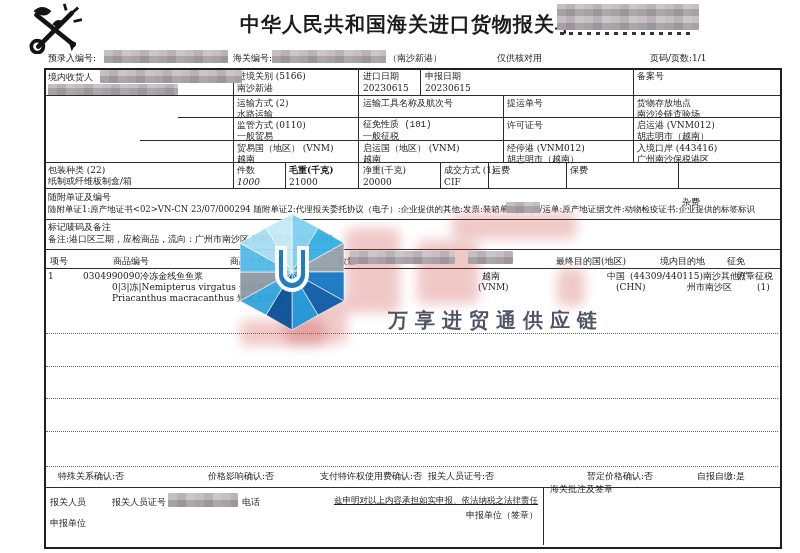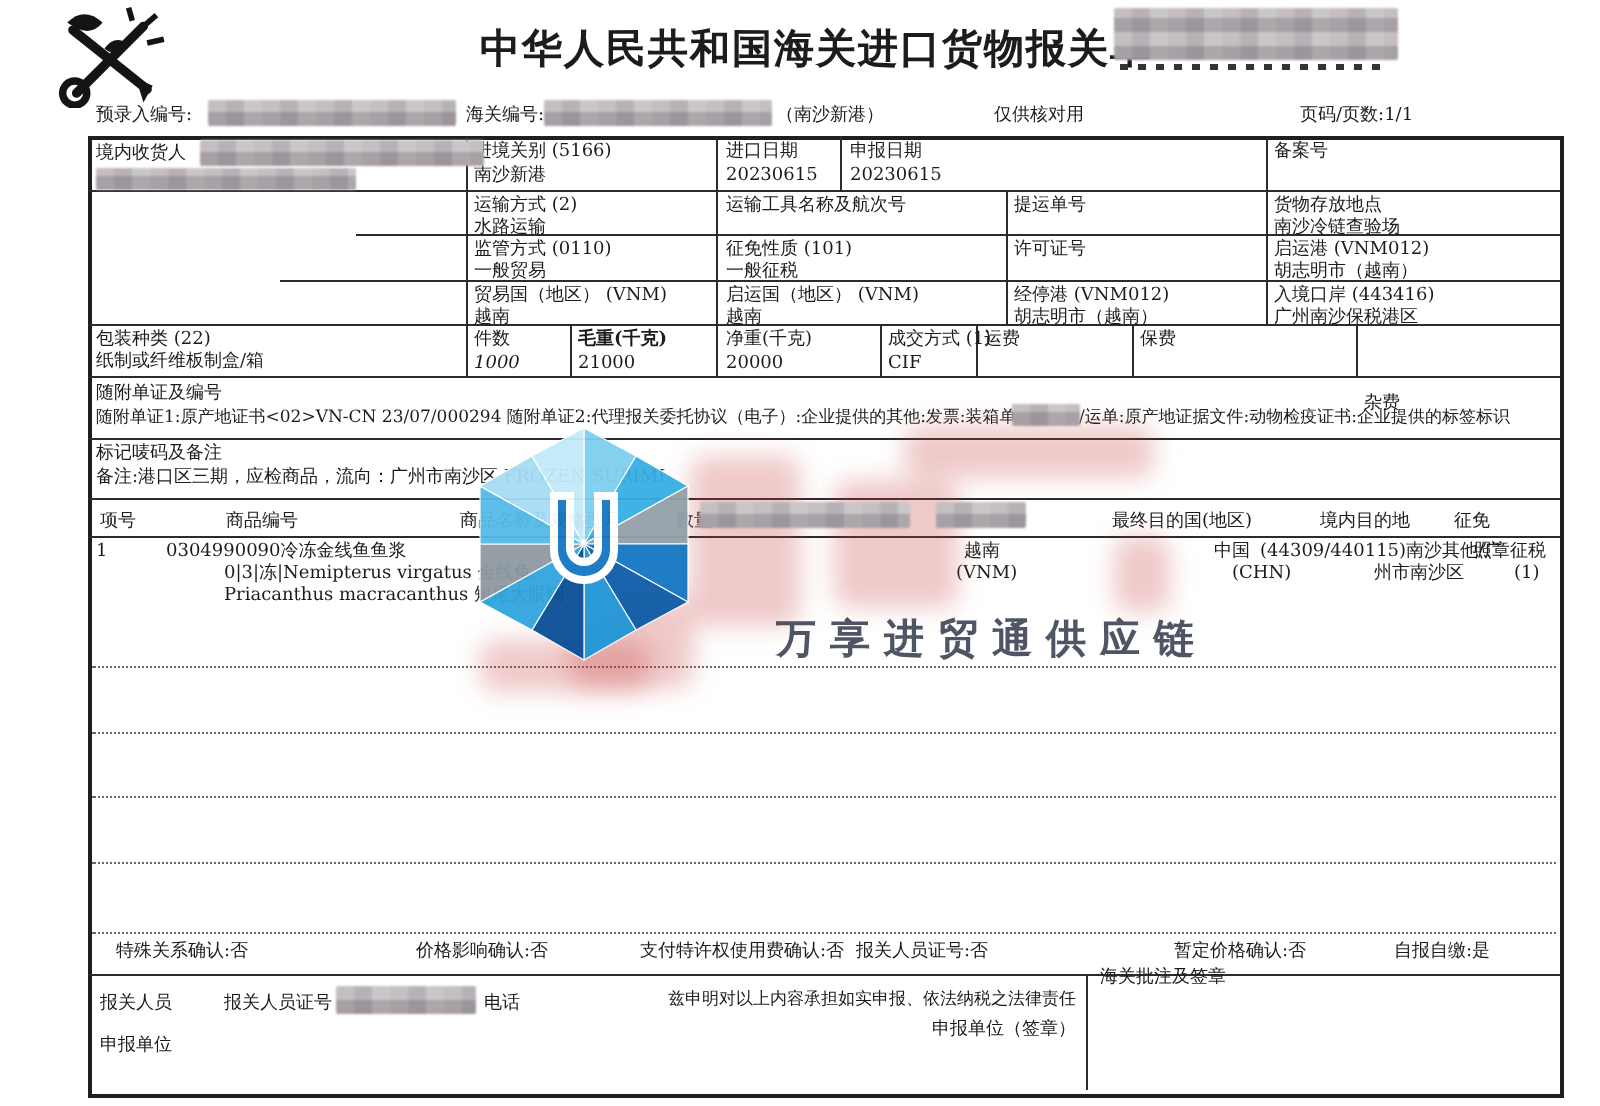--- a/index.html
+++ b/index.html
@@ -105,21 +105,21 @@
 
   <div class="t" style="left:237px;top:98px;">运输方式 (2)</div>
   <div class="t" style="left:237px;top:109px;">水路运输</div>
   <div class="t" style="left:363px;top:98px;">运输工具名称及航次号</div>
   <div class="t" style="left:507px;top:98px;">提运单号</div>
   <div class="t" style="left:637px;top:98px;">货物存放地点</div>
   <div class="t" style="left:637px;top:109px;">南沙冷链查验场</div>
 
   <div class="t" style="left:237px;top:120px;">监管方式 (0110)</div>
   <div class="t" style="left:237px;top:131px;">一般贸易</div>
-  <div class="t" style="left:363px;top:120px;">征免性质 (101)</div>
+  <div class="t" style="left:363px;top:120px;font-family:Liberation Mono, monospace;">征免性质 (101)</div>
   <div class="t" style="left:363px;top:131px;">一般征税</div>
   <div class="t" style="left:507px;top:120px;">许可证号</div>
   <div class="t" style="left:637px;top:120px;">启运港 (VNM012)</div>
   <div class="t" style="left:637px;top:131px;">胡志明市（越南）</div>
 
   <div class="t" style="left:237px;top:143px;">贸易国（地区） (VNM)</div>
   <div class="t" style="left:237px;top:154px;">越南</div>
   <div class="t" style="left:363px;top:143px;">启运国（地区） (VNM)</div>
   <div class="t" style="left:363px;top:154px;">越南</div>
   <div class="t" style="left:507px;top:143px;">经停港 (VNM012)</div>
@@ -178,21 +178,21 @@
   <div class="t" style="left:208px;top:471px;">价格影响确认:否</div>
   <div class="t" style="left:320px;top:471px;">支付特许权使用费确认:否</div>
   <div class="t" style="left:428px;top:471px;">报关人员证号:否</div>
   <div class="t" style="left:587px;top:471px;">暂定价格确认:否</div>
   <div class="t" style="left:697px;top:471px;">自报自缴:是</div>
 
   <div class="t" style="left:50px;top:497px;">报关人员</div>
   <div class="t" style="left:112px;top:497px;">报关人员证号</div>
   <div class="blurbox" style="left:168px;top:493px;width:70px;height:14px;"></div>
   <div class="t" style="left:242px;top:497px;">电话</div>
-  <div class="t sm" style="left:300px;top:496px;width:238px;text-align:right;">兹申明对以上内容承担如实申报、依法纳税之法律责任</div>
+  <div class="t sm" style="left:300px;top:496px;width:238px;text-align:right;text-decoration:underline;">兹申明对以上内容承担如实申报、依法纳税之法律责任</div>
   <div class="t" style="left:300px;top:510px;width:238px;text-align:right;">申报单位（签章）</div>
   <div class="t" style="left:50px;top:518px;">申报单位</div>
   <div class="t" style="left:550px;top:484px;">海关批注及签章</div>
 
   <div class="redblur" style="left:345px;top:228px;width:55px;height:85px;"></div>
   <div class="redblur" style="left:452px;top:213px;width:125px;height:26px;"></div>
   <div class="redblur" style="left:417px;top:240px;width:62px;height:64px;"></div>
   <div class="redblur" style="left:557px;top:268px;width:28px;height:38px;"></div>
   <div class="redblur" style="left:285px;top:298px;width:62px;height:46px;"></div>
   <div class="redblur" style="left:240px;top:320px;width:85px;height:26px;"></div>

